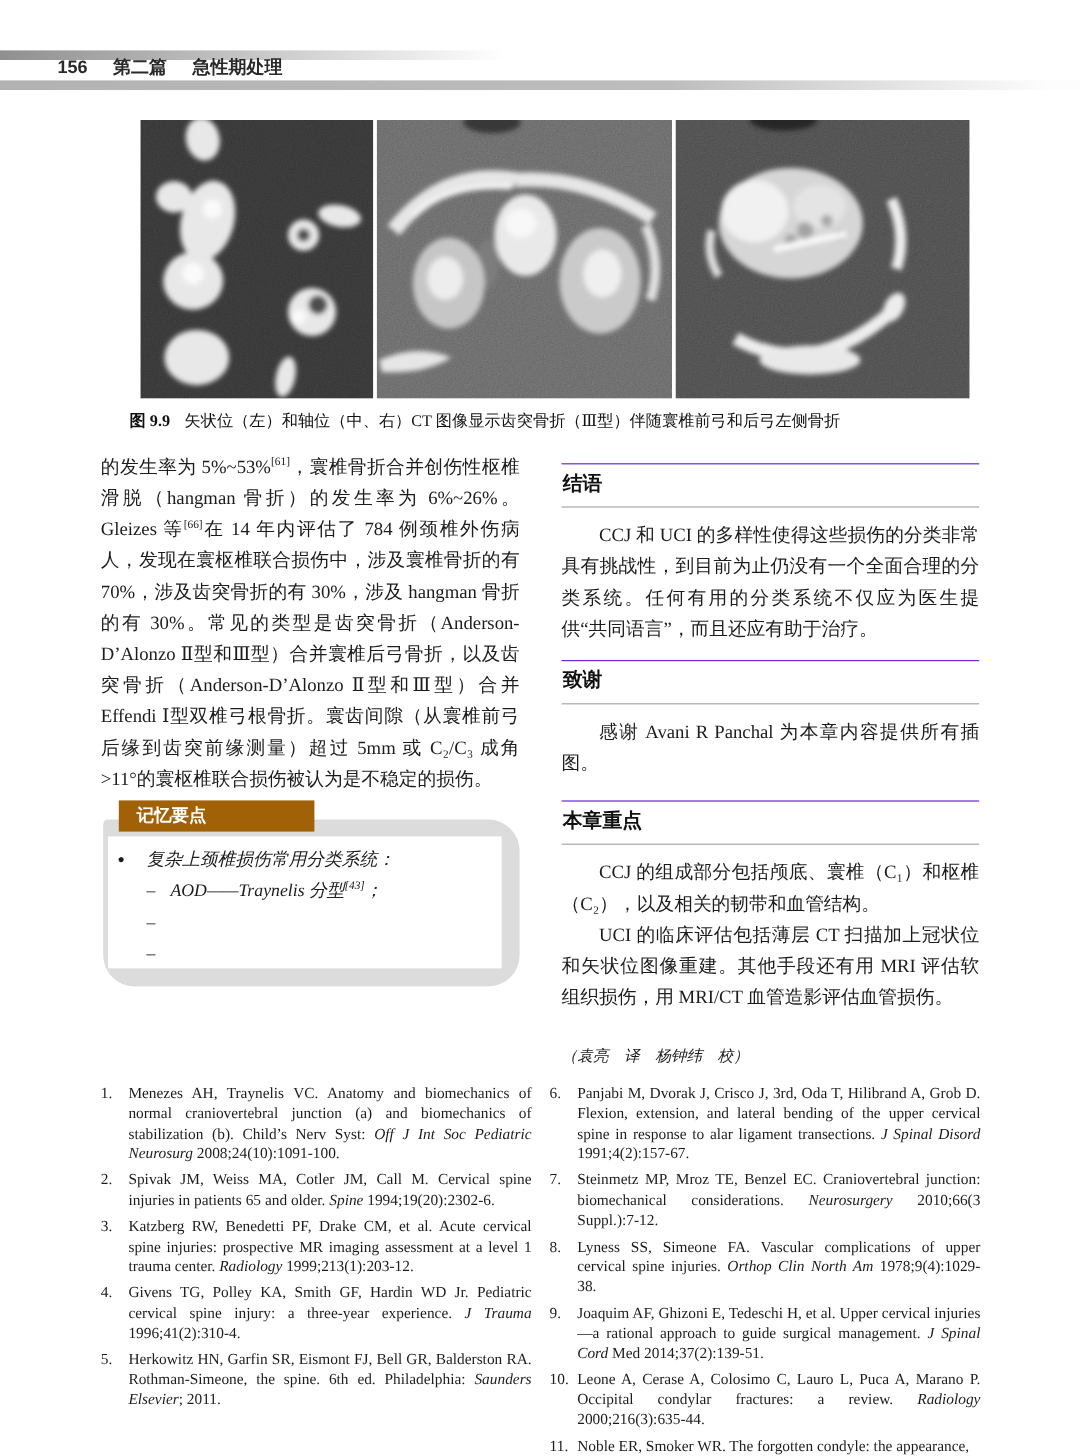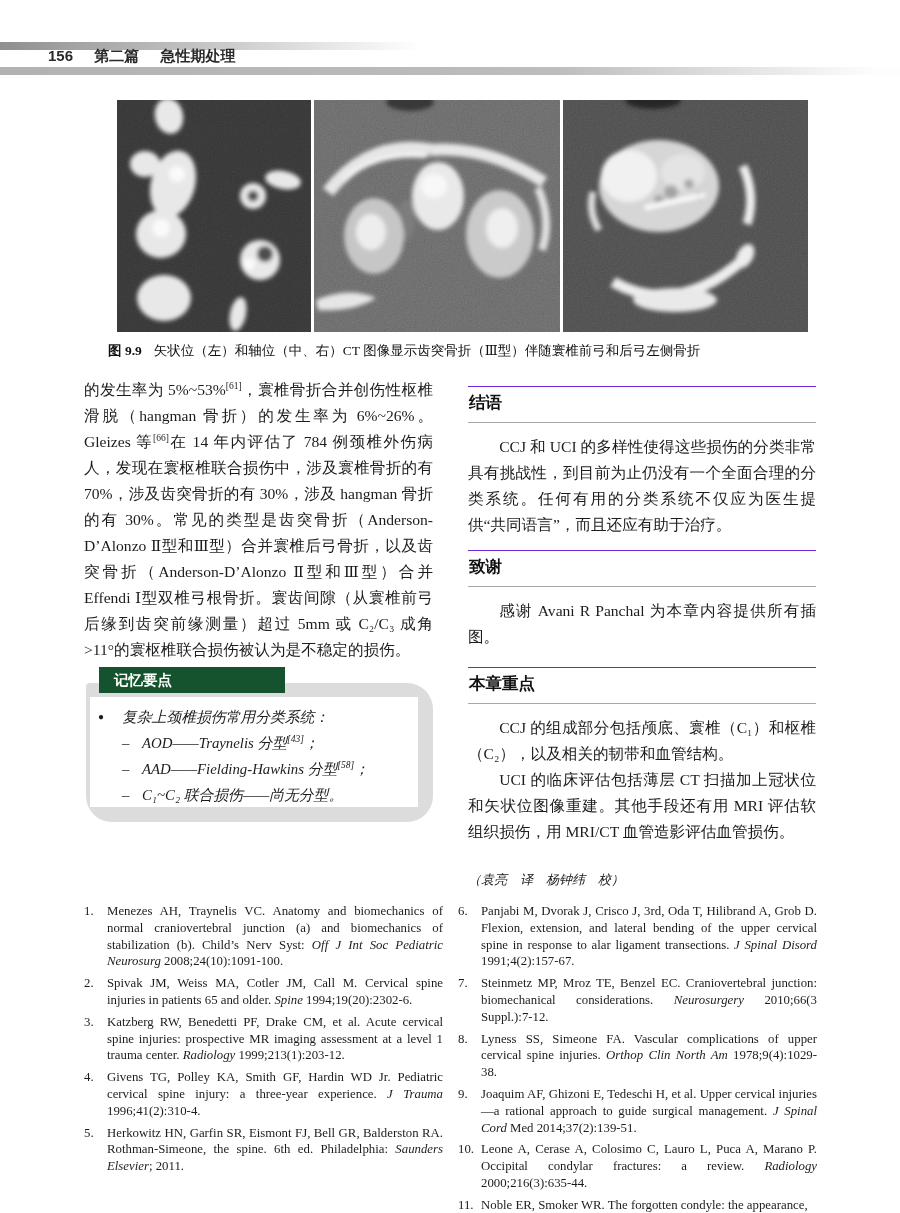--- a/index.html
+++ b/index.html
@@ -38,22 +38,22 @@
   .mt6{margin-top:6px;} .mt12{margin-top:12px;} .mt34{margin-top:17px;}
   .para{margin:11px 0 0 0;}
   .trans{margin-top:22px;text-align:left;font-style:italic;font-size:13px;
          padding-right:6px;line-height:26px;}
 
   
   .memory{position:absolute;left:86px;top:660px;width:347px;height:162px;}
   .memory .gray{position:absolute;left:0;top:23px;right:0;bottom:0;
                 background:#dcdcdc;border-radius:4px 26px 26px 26px;}
   .memory .white{position:absolute;left:4px;top:37px;right:15px;bottom:15px;background:#ffffff;}
-  .memory .tab{position:absolute;left:13px;top:7px;width:186px;height:26px;box-sizing:border-box;
-               background:#14532d;color:#ffffff;font-family:"Liberation Sans",sans-serif;
+  .memory .tab{position:absolute;left:13px;top:7px;width:163px;height:26px;box-sizing:border-box;
+               background:#a16207;color:#ffffff;font-family:"Liberation Sans",sans-serif;
                font-weight:bold;font-size:14.5px;line-height:26px;padding-left:15px;z-index:2;}
   .memory .content{position:absolute;left:12px;top:44px;right:30px;
                    font-style:italic;font-size:14.8px;line-height:26px;z-index:2;}
   .mrow{display:flex;}
   .mrow .mk{flex:none;width:24px;font-style:normal;}
   .mrow .mk.dot{font-size:10px;line-height:26px;}
   .msub{padding-left:24px;}
   .msub .mk{width:20px;}
 
   
@@ -185,25 +185,23 @@
       <div class="mrow">
         <span class="mk dot">●</span>
         <span class="supify">复杂上颈椎损伤常用分类系统：</span>
       </div>
       <div class="mrow msub">
         <span class="mk">–</span>
         <span class="supify">AOD——Traynelis 分型<sup>[43]</sup>；</span>
       </div>
       <div class="mrow msub">
         <span class="mk">–</span>
-        <span class="supify">AAD——Fielding-Hawkins 分型<sup>[58]</sup>；</span>
       </div>
       <div class="mrow msub">
         <span class="mk">–</span>
-        <span class="supify">C₁~C₂ 联合损伤——尚无分型。</span>
       </div>
     </div>
   </div>
 
   <div class="col-right">
     <div class="sec-h mt6">结语</div>
     <p class="body-p ind2 para">CCJ 和 UCI 的多样性使得这些损伤的分类非常具有挑战性，到目前为止仍没有一个全面合理的分类系统。任何有用的分类系统不仅应为医生提供“共同语言”，而且还应有助于治疗。</p>
 
     <div class="sec-h mt12">致谢</div>
     <p class="body-p ind2 para">感谢 Avani R Panchal 为本章内容提供所有插图。</p>

